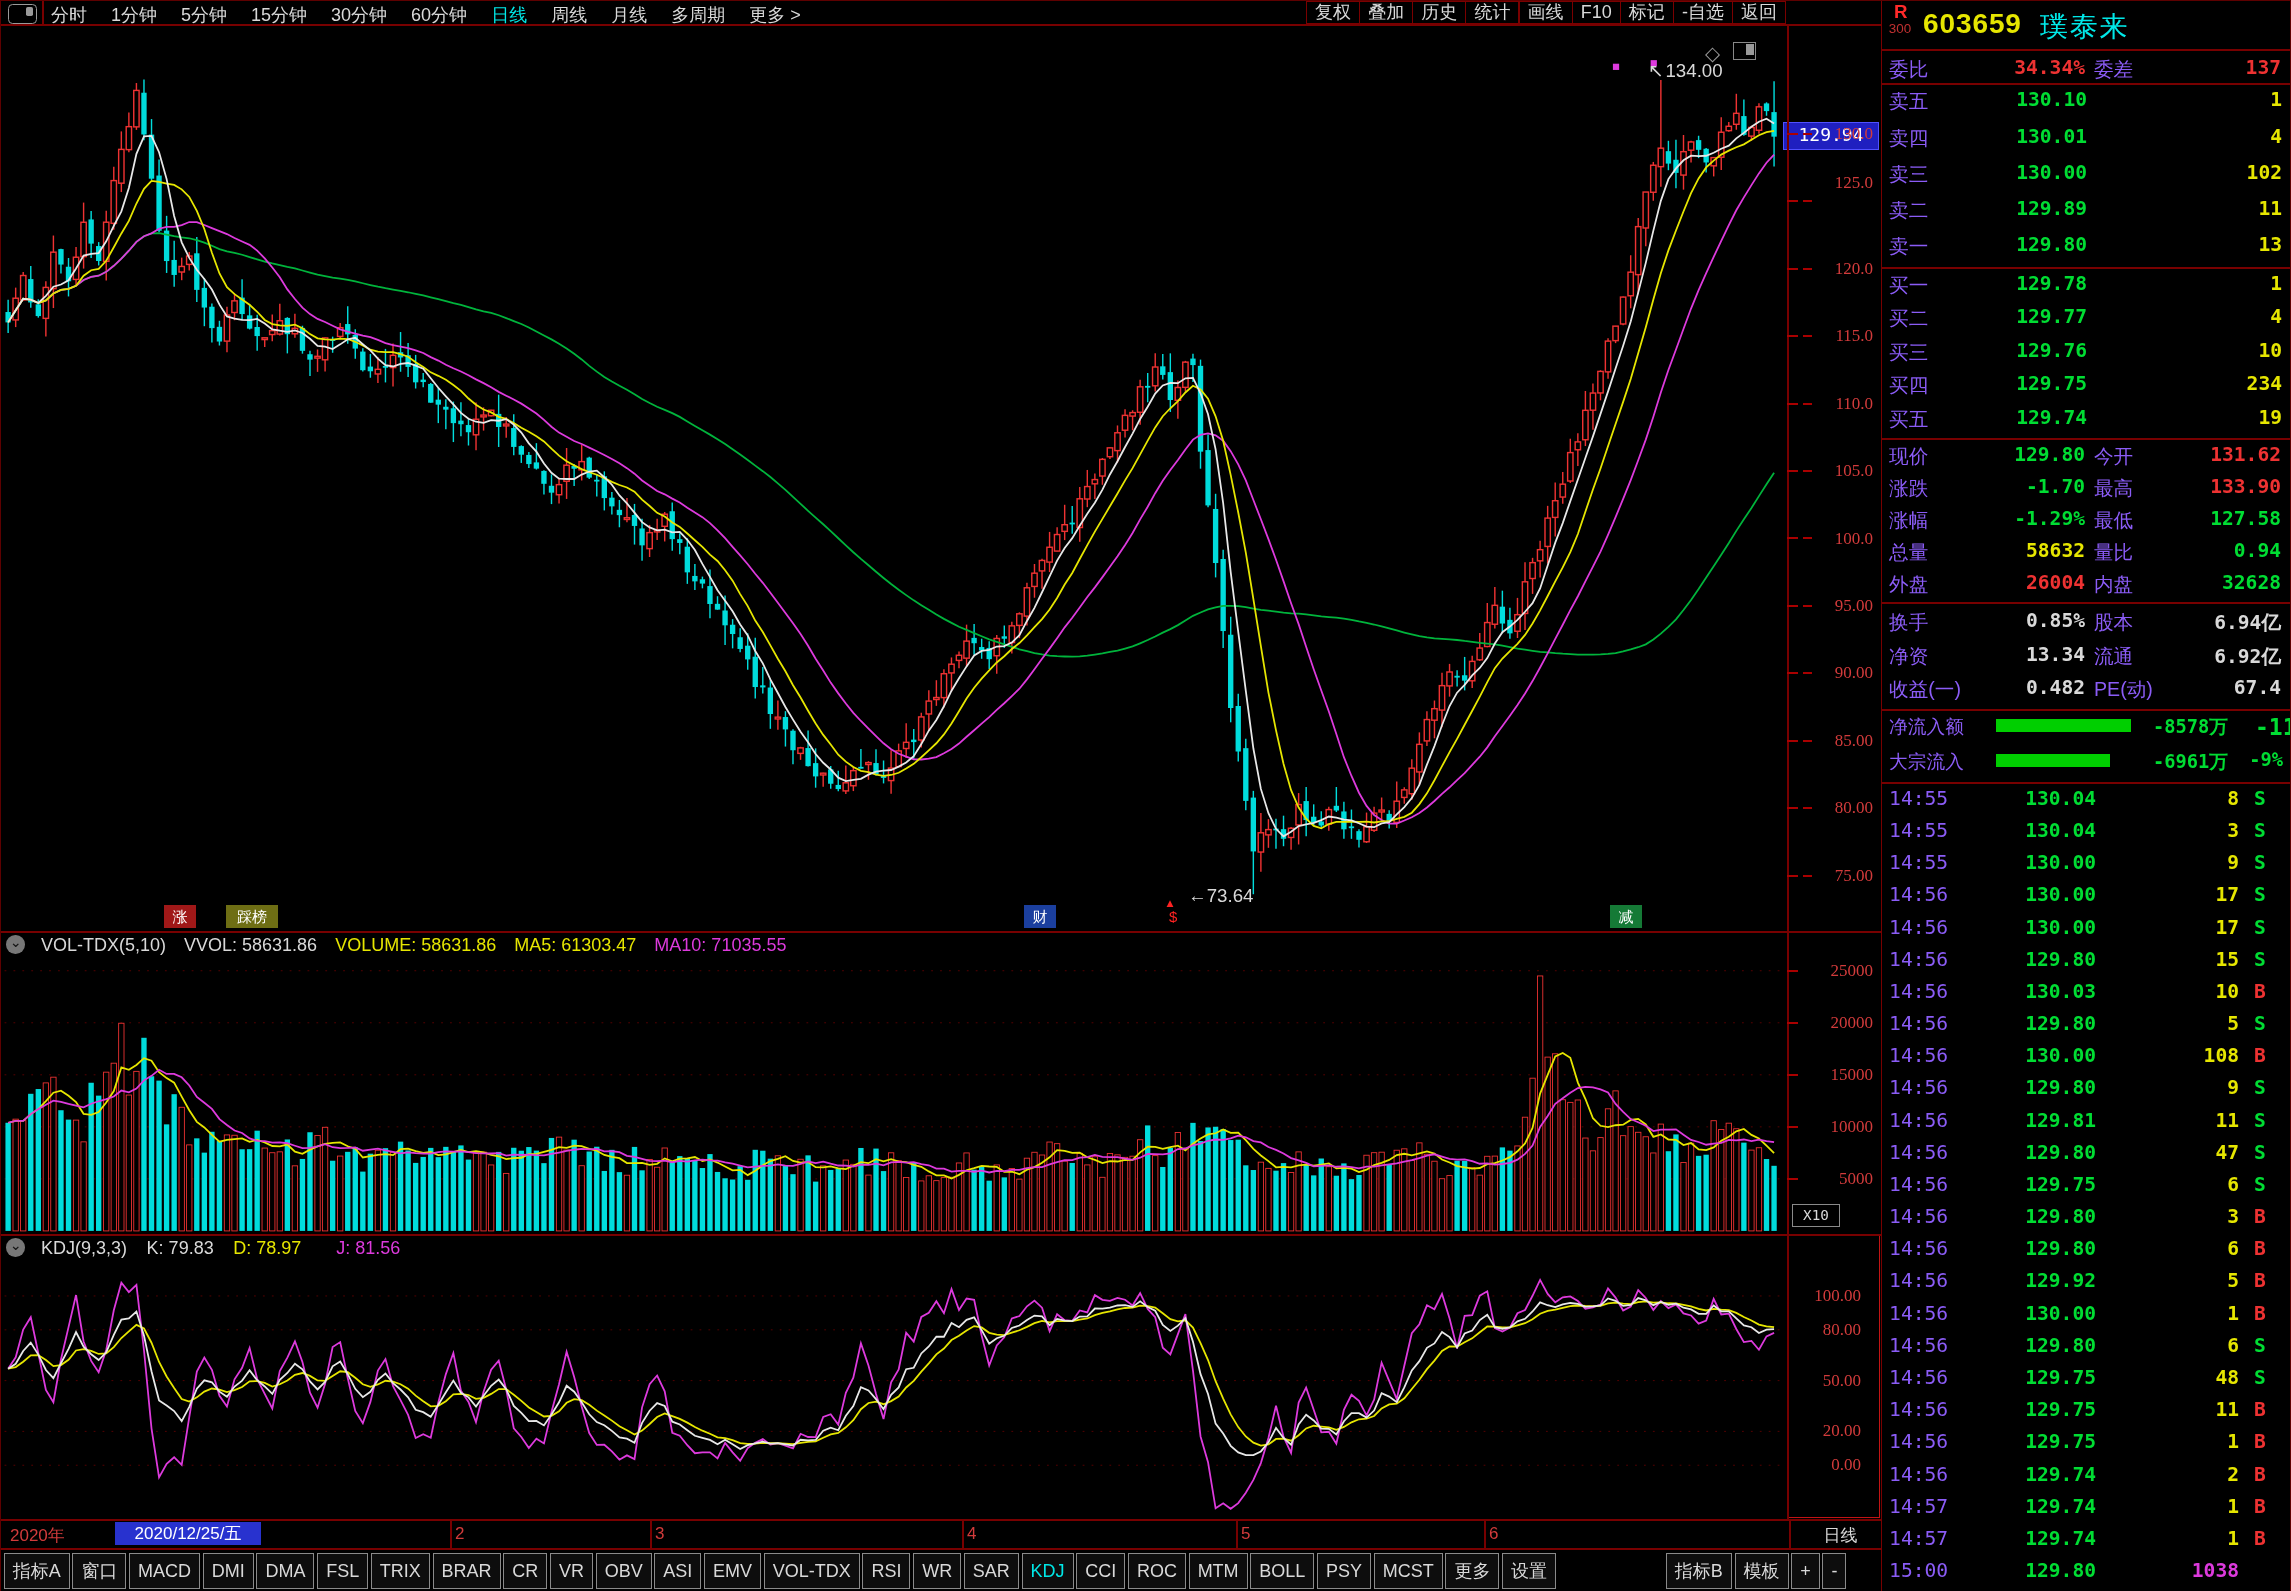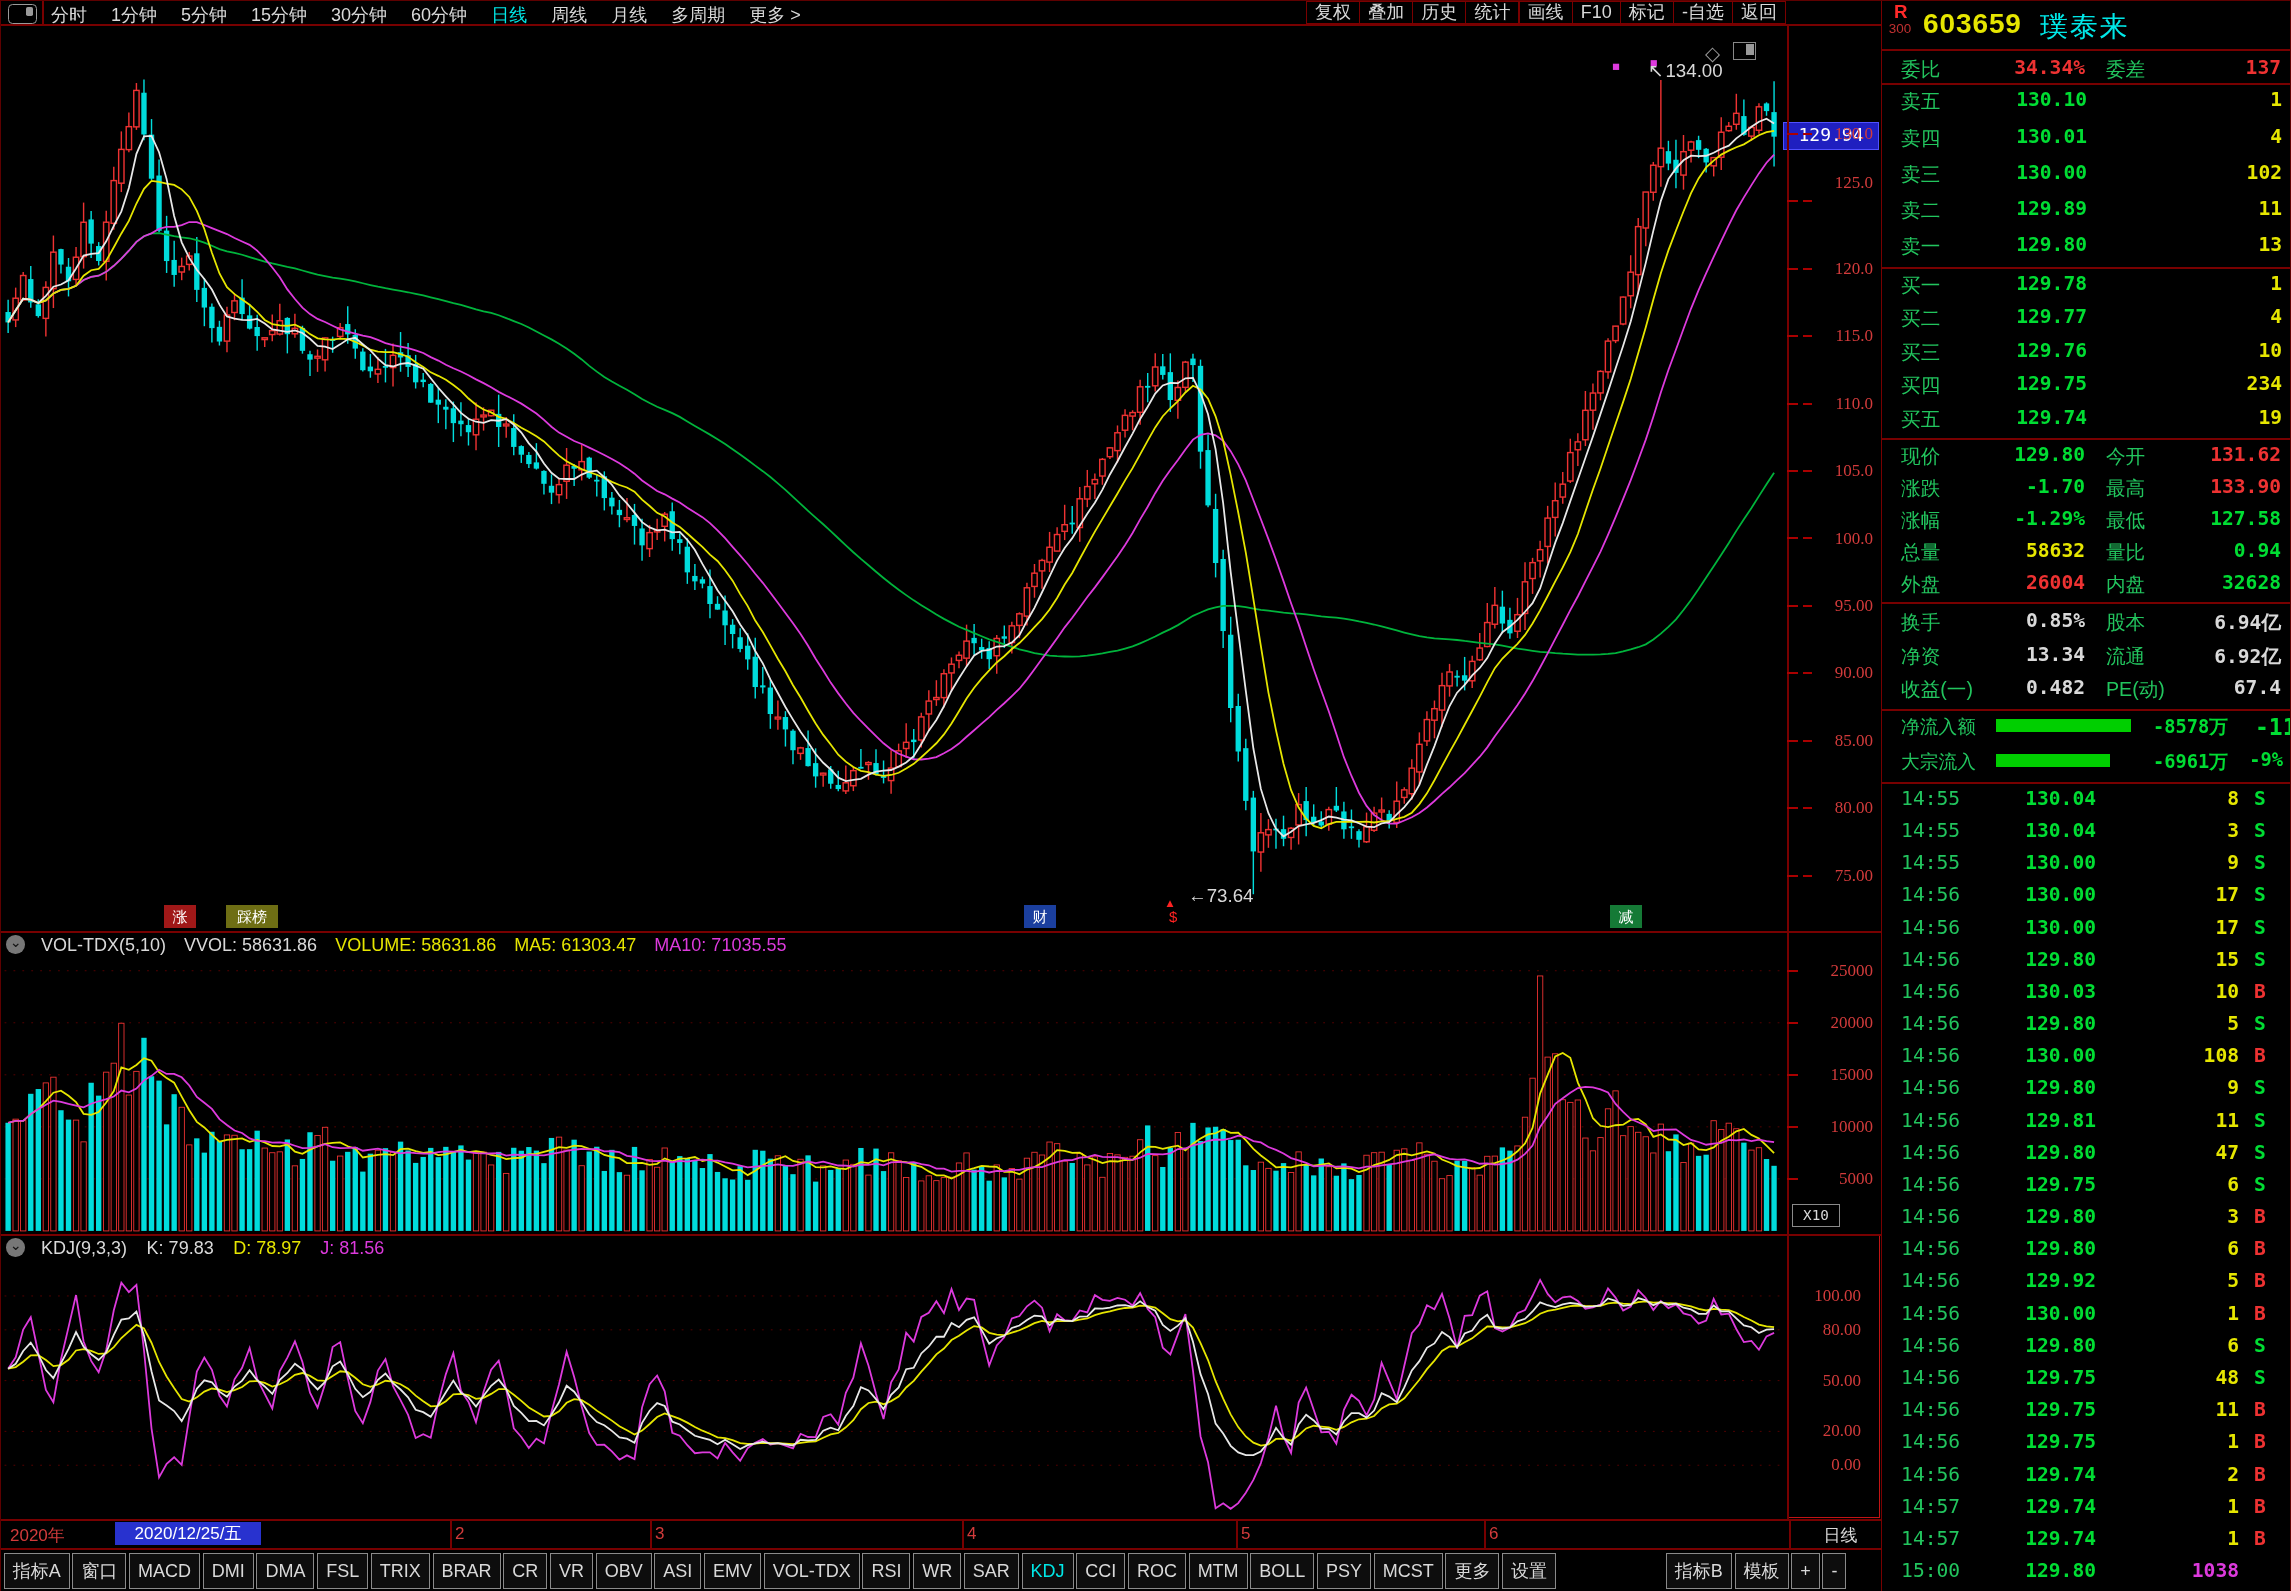--- a/index.html
+++ b/index.html
@@ -57,21 +57,21 @@
   .month-tick{position:absolute;top:0;width:1.8px;height:27px;background:#780000;}
   #period-label{position:absolute;left:1802px;top:2.7px;width:75px;text-align:center;color:#d9d9d9;}
   
   #bottom-bar{position:absolute;left:0;top:1550px;width:1880px;height:40px;display:flex;align-items:center;}
   .bb-tile{height:34px;line-height:34px;padding:0 8px;margin-left:2.7px;border:0.9px solid #8a8a8a;
            background:#0d0d0d;color:#d9d9d9;font-size:18px;white-space:nowrap;}
   .bb-tile.active{color:#00e8e8;}
   .bb-gap{flex:0 0 107px;}
   
   #right-panel{position:absolute;left:1880px;top:0;width:411px;height:1592px;border-left:1.8px solid #780000;}
-  .rp-label{position:absolute;color:#22c55e;font-size:19.6px;white-space:nowrap;margin-left:12px;}
+  .rp-label{position:absolute;color:#8b5cf6;font-size:19.6px;white-space:nowrap;}
   .rp-val{position:absolute;font-family:"DejaVu Sans Mono",monospace;font-size:19.6px;font-weight:bold;
           text-align:right;white-space:nowrap;}
   .rp-div{position:absolute;left:0;width:411px;height:1.8px;background:#780000;}
   .flow-bar{position:absolute;height:13.4px;background:#00cf00;}
   .tick-flag{position:absolute;font-size:19.6px;font-weight:bold;font-family:"DejaVu Sans Mono",monospace;}
 </style>
 </head>
 <body>
 
 <div id="app">
@@ -894,21 +894,21 @@
 
   <div class="hline" style="left:0;top:930px;width:1880px"></div>
   <div class="panel-header" style="left:5.3px;top:934px;">
     <span class="chev"></span>
     <span id="vol-items"><span class="c-w" style="margin-right: 18px; margin-top: 12px;">VOL-TDX(5,10)</span><span class="c-w" style="margin-right: 18px;">VVOL: 58631.86</span><span class="c-y" style="margin-right: 18px;">VOLUME: 58631.86</span><span class="c-y" style="margin-right: 18px;">MA5: 61303.47</span><span class="c-m" style="margin-right: 18px;">MA10: 71035.55</span></span>
   </div>
 
   <div class="hline" style="left:0;top:1233px;width:1880px"></div>
   <div class="panel-header" style="left:5.3px;top:1237px;">
     <span class="chev"></span>
-    <span id="kdj-items"><span class="c-w" style="margin-right: 19.6px;">KDJ(9,3,3)</span><span class="c-w" style="margin-right: 19.6px;">K: 79.83</span><span class="c-y" style="margin-right: 19px;">D: 78.97</span><span class="c-m" style="margin-right: 19.6px;">J: 81.56</span></span>
+    <span id="kdj-items"><span class="c-w" style="margin-right: 19.6px;">KDJ(9,3,3)</span><span class="c-w" style="margin-right: 19.6px;">K: 79.83</span><span class="c-y" style="margin-right: 35px;">D: 78.97</span><span class="c-m" style="margin-right: 19.6px;">J: 81.56</span></span>
   </div>
 
   <div class="hline" style="left:0;top:1518px;width:1880px"></div>
   <div id="date-axis">
     <span id="year-label">2020年</span>
     <span id="sel-date">2020/12/25/五</span>
     <span id="months"><span class="month-tick" style="left: 449px;"></span><span class="month-num" style="left: 454px;">2</span><span class="month-tick" style="left: 649px;"></span><span class="month-num" style="left: 654px;">3</span><span class="month-tick" style="left: 961px;"></span><span class="month-num" style="left: 966px;">4</span><span class="month-tick" style="left: 1235px;"></span><span class="month-num" style="left: 1240px;">5</span><span class="month-tick" style="left: 1483px;"></span><span class="month-num" style="left: 1488px;">6</span></span>
     <span class="vline" style="left:1788px;top:0;height:27px"></span>
     <span id="period-label">日线</span>
   </div>

